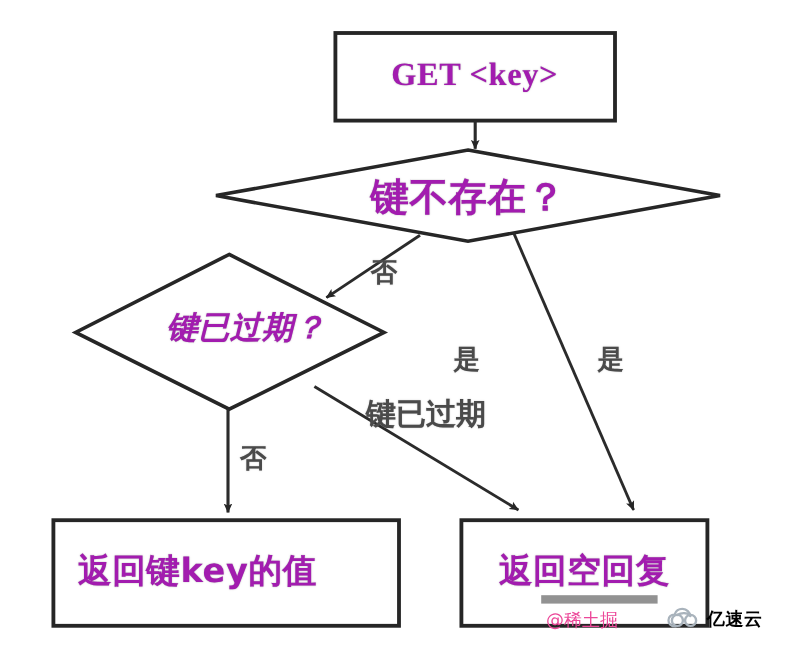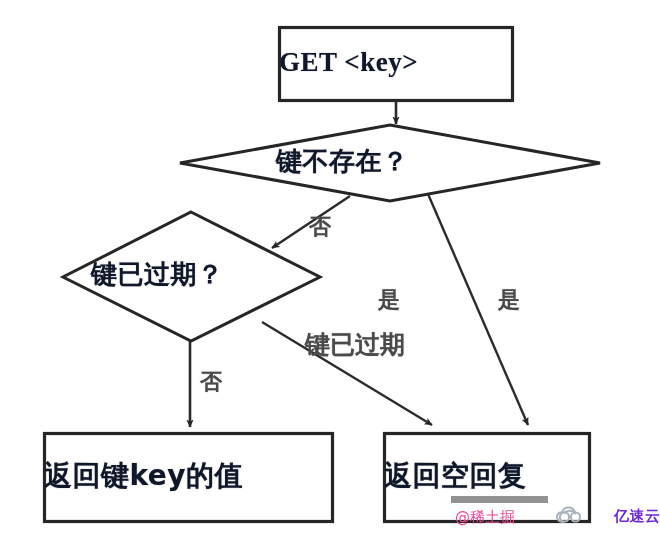--- a/index.html
+++ b/index.html
@@ -17,23 +17,23 @@
   }
   #flow-canvas {
     position: absolute;
     left: 0;
     top: 0;
     width: 660px;
     height: 539px;
   }
   .node-text {
     position: absolute;
-    color: #0f172a;
+    color: #a21caf;
     font-weight: 700;
-    text-align: left;
+    text-align: center;
     white-space: nowrap;
     letter-spacing: 0.5px;
     text-shadow: 0 0 1.2px rgba(90,90,90,0.55);
     pointer-events: none;
   }
   .proc-label {
     font-size: 27px;
     line-height: 1;
   }
   .cjk {
@@ -49,21 +49,21 @@
     font-family: "DejaVu Sans", "Liberation Sans", sans-serif;
   }
   .watermark {
     position: absolute;
     color: #ec4899;
     font-size: 15px;
     white-space: nowrap;
     font-family: "DejaVu Sans", "Liberation Sans", sans-serif;
   }
   #wm-juejin { left: 455px; top: 508px; }
-  #wm-yisuyun-text { left: 589px; top: 507px; color: #6d28d9; font-weight: 600; letter-spacing: 0.5px; margin-left: 25px;}
+  #wm-yisuyun-text { left: 589px; top: 507px; color: #000000; font-weight: 600; letter-spacing: 0.5px;}
   #wm-cloud-icon { position: absolute; left: 556px; top: 506px; width: 30px; height: 20px; }
   #wm-bar {
     position: absolute;
     left: 451px; top: 496px;
     width: 97px; height: 7px;
     background: #6d6d6d;
     opacity: 0.75;
   }
   .overlay-block {
     position: absolute;
@@ -106,23 +106,23 @@
     <rect x="44.5" y="433.5" width="288" height="88" fill="#ffffff" stroke="#262626" stroke-width="3.2"></rect>
   </g>
 
   <g>
     <rect x="384.5" y="433.5" width="205" height="88" fill="#ffffff" stroke="#262626" stroke-width="3.2"></rect>
   </g>
 </svg>
 
 <div class="node-text proc-label" style="left:279px; top:49px; width:233px;">GET &lt;key&gt;</div>
 
-<div class="node-text proc-label cjk" style="left:276px; top:148px; width:200px; font-size:26px;">键不存在？</div>
+<div class="node-text proc-label cjk" style="left:290px; top:148px; width:200px; font-size:32px;">键不存在？</div>
 
-<div class="node-text proc-label cjk" style="left:91px; top:261px; width:200px; font-size:26px;">键已过期？</div>
+<div class="node-text proc-label cjk" style="left:105px; top:261px; width:200px; font-size:26px;font-style:italic;">键已过期？</div>
 
 <div class="node-text proc-label cjk" style="left:44px; top:462px; width:241px; font-size:28px;">返回键key的值</div>
 
 <div class="node-text proc-label cjk" style="left:384px; top:462px; width:206px; font-size:28px;">返回空回复</div>
 
 <div class="edge-label" style="left:309px; top:212px;">否</div>
 
 <div class="edge-label" style="left:498px; top:285px;">是</div>
 
 <div class="edge-label" style="left:378px; top:285px;">是</div>

